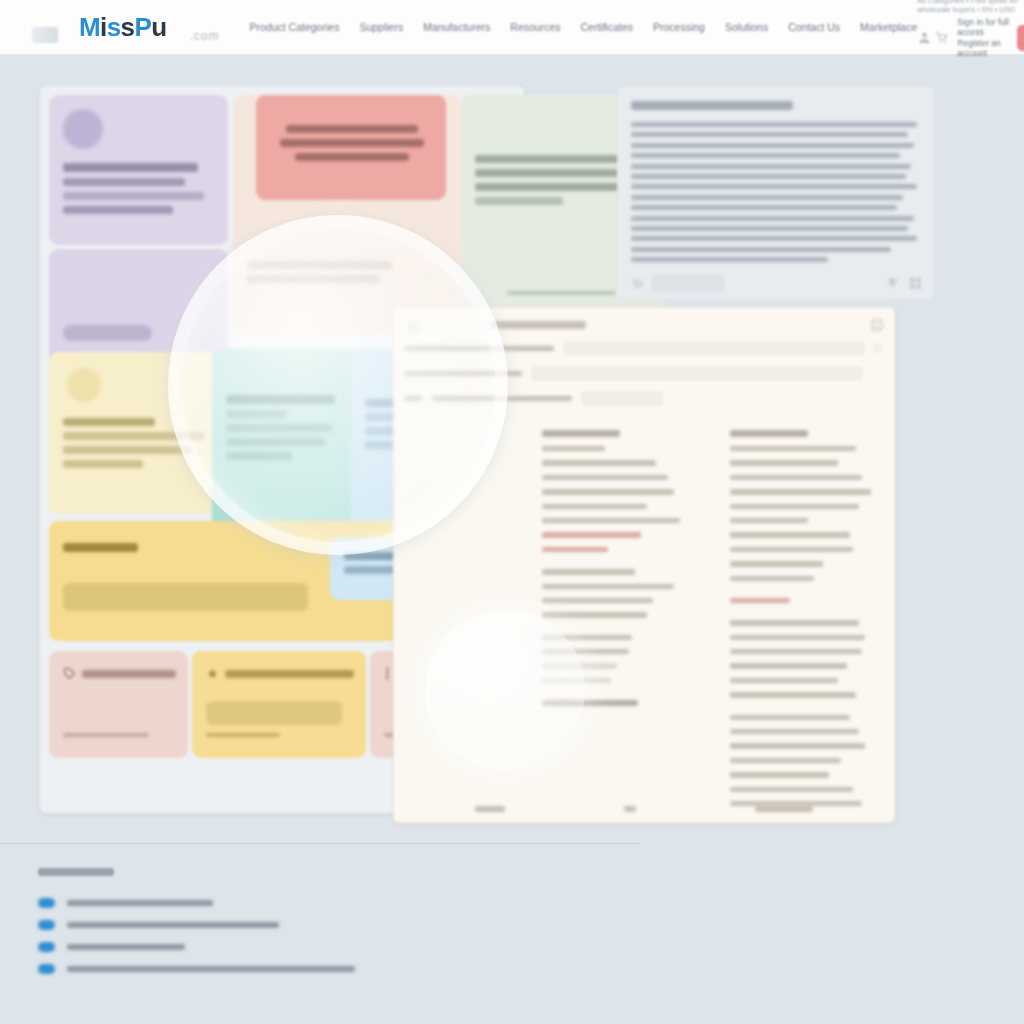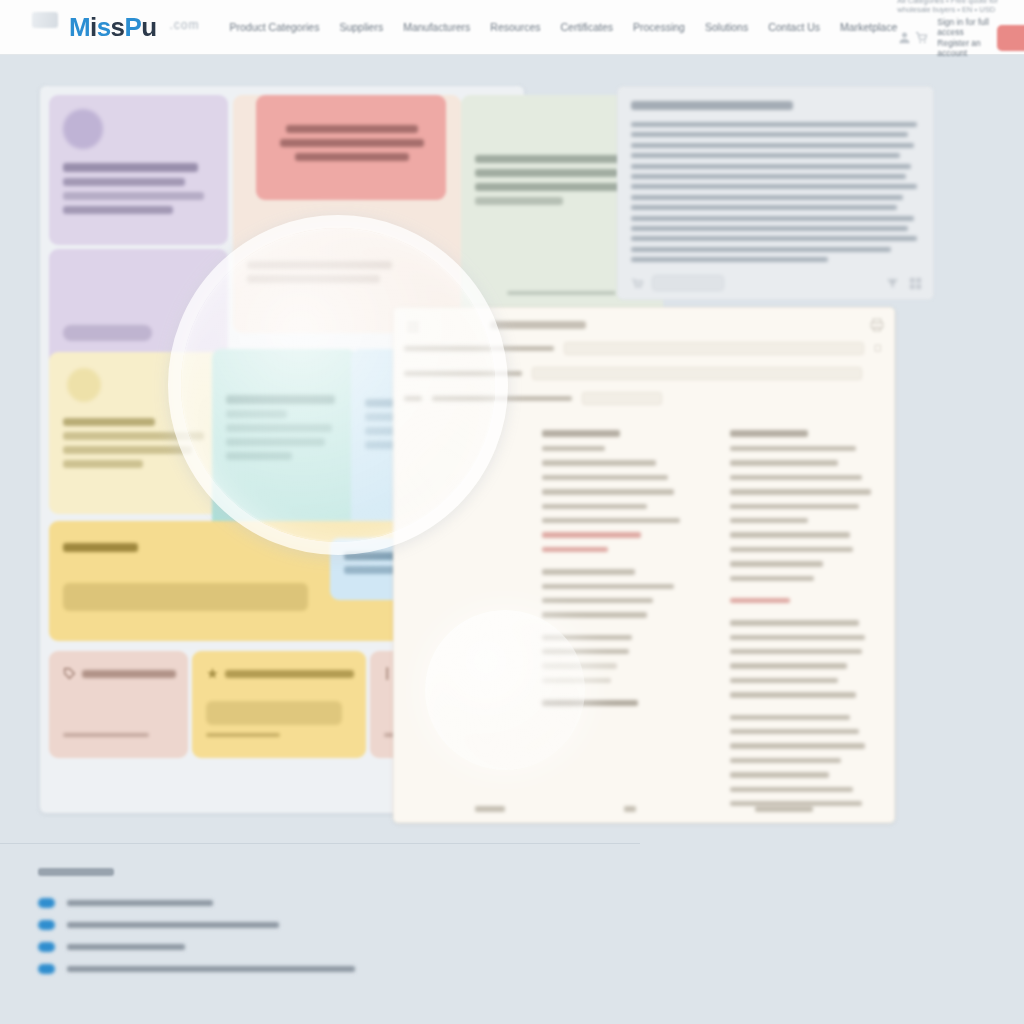--- a/index.html
+++ b/index.html
@@ -13,21 +13,21 @@
 
   
   .soft { filter: blur(1.35px) saturate(0.96); }
 
   
   .topbar {
     position: absolute; left: 0; top: 0; width: 1024px; height: 55px;
     background: #fdfdfd; border-bottom: 1px solid #e3e7ea;
     display: flex; align-items: center; padding: 0 14px;
   }
-  .brand-wrap { display: flex; align-items: flex-start; gap: 11px; margin-left: 18px; }
+  .brand-wrap { display: flex; align-items: flex-end; gap: 21px; margin-left: 18px; }
   .brand-mark {
     width: 26px; height: 16px; border-radius: 3px;
     background: linear-gradient(100deg,#e9edf1,#d6dce2);
     filter: blur(0.8px);
   }
   .brand-text {
     font-size: 26px; font-weight: 700; letter-spacing: -0.6px;
     color: #2c3a4b; filter: blur(0.7px);
   }
   .brand-text .b { color: #2b8ed2; }

